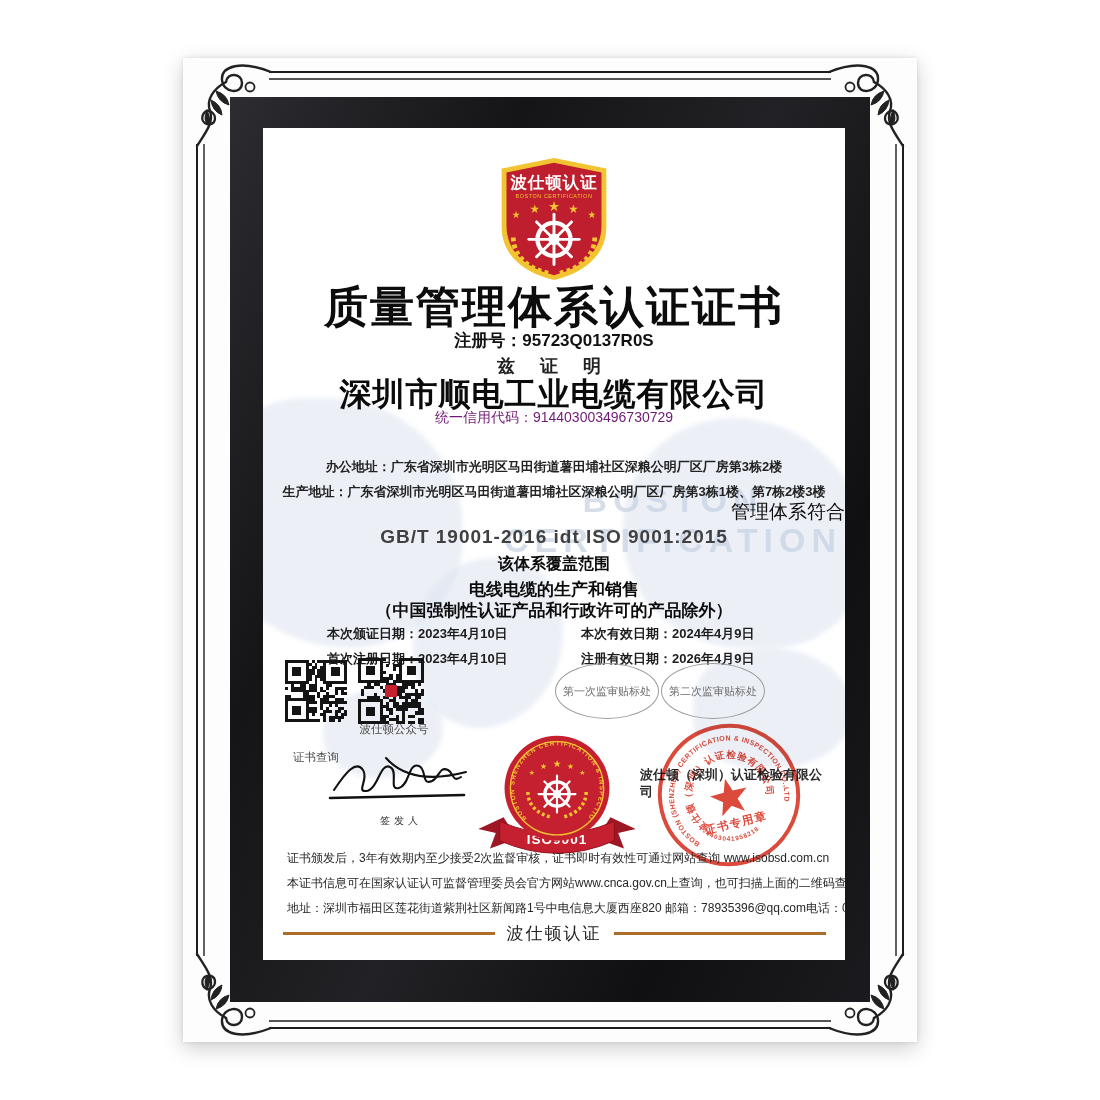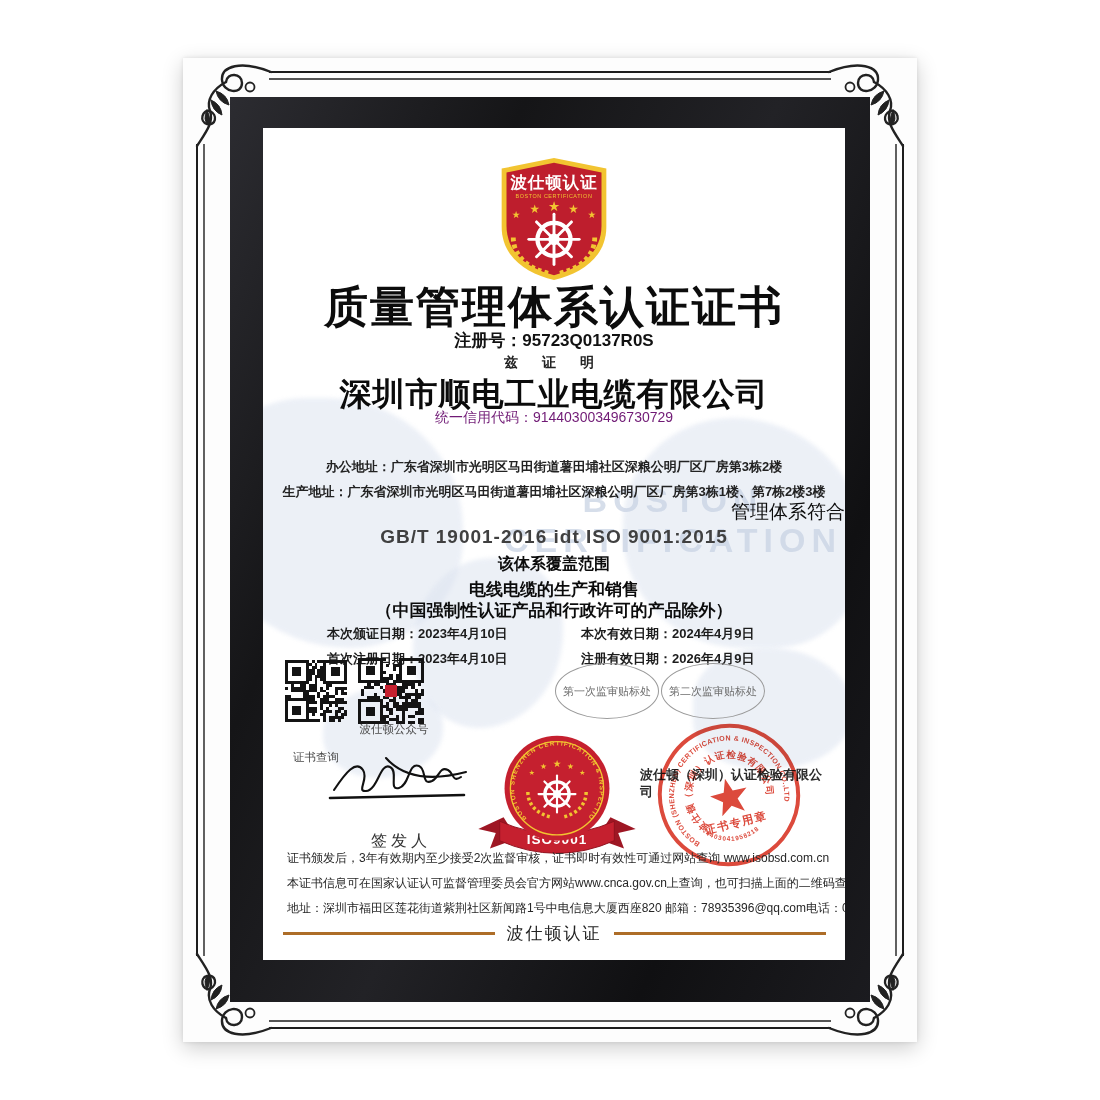--- a/index.html
+++ b/index.html
@@ -31,21 +31,21 @@
   .wm-b5{left:60px;top:560px;width:120px;height:90px;border-radius:55% 45% 60% 50%;}
   .wm-text{
     position:absolute;left:240px;top:352px;width:340px;text-align:center;
     font-weight:bold;color:#c9d3e4;opacity:.75;letter-spacing:6px;line-height:40px;font-size:34px;
   }
   
   .abs{position:absolute;}
   .ctr{left:0;width:582px;text-align:center;}
   .title{top:150px;font-size:44px;font-weight:bold;letter-spacing:2px;color:#0c0c0c;}
   .regno{top:201px;font-size:17px;font-weight:bold;color:#111;}
-  .certify{top:226px;font-size:14px;font-weight:bold;letter-spacing:10px;color:#222;}
+  .certify{top:226px;font-size:18px;font-weight:bold;letter-spacing:10px;color:#222;}
   .company{top:245px;font-size:32px;font-weight:bold;letter-spacing:1px;color:#0b0b0b;}
   .credit{top:281px;font-size:14px;font-weight:normal;color:#701a75;}
   .addr{font-size:13px;font-weight:bold;color:#222;}
   .a1{top:305px;} .a2{top:330px;} .a3{top:355px;}
   .sys{top:371px;font-size:19px;font-weight:normal;color:#0c0c0c;text-align:right;}
   .std{top:398px;font-size:19px;font-weight:bold;letter-spacing:1px;color:#404040;}
   .scopet{top:426px;font-size:16px;font-weight:bold;color:#0c0c0c;}
   .scope{top:450px;font-size:17px;font-weight:bold;color:#0c0c0c;}
   .scopen{top:471px;font-size:17px;font-weight:bold;color:#0c0c0c;}
   .dates{font-size:13px;font-weight:bold;color:#1c1c1c;line-height:25px;white-space:nowrap;}
@@ -54,21 +54,21 @@
   .qr1{left:22px;top:532px;} .qr2{left:95px;top:530px;width:66px;height:66px;}
   .qr-label{top:594px;font-size:11.5px;color:#4a4a4a;text-align:center;}
   .ql1{left:10px;width:86px;margin-top:28px;} .ql2{left:88px;width:86px;}
   .sticker{
     top:535px;width:102px;height:54px;border:1.3px solid #9a9a9a;border-radius:50%;
     display:flex;flex-direction:row;align-items:center;justify-content:center;
     font-size:11px;color:#6e6e6e;line-height:15px;
   }
   .st1{left:292px;} .st2{left:398px;}
   .sig-block{left:58px;top:618px;width:160px;text-align:center;}
-  .sig-label{font-size:16px;color:#333;letter-spacing:4px;margin-top:19px;}
+  .sig-label{font-size:10px;color:#333;letter-spacing:4px;margin-top:2px;}
   .iso-badge{left:209px;top:600px;width:170px;height:136px;}
   .issuer-co{left:377px;top:638px;width:190px;font-size:13px;font-weight:bold;color:#2a2a2a;line-height:17px;}
   .stamp{left:392px;top:593px;width:148px;height:148px;transform:rotate(-14deg);opacity:.92;mix-blend-mode:multiply;}
   .legal{left:24px;width:545px;font-size:12px;color:#262626;white-space:nowrap;}
   .l1{top:722px;} .l2{top:747px;} .l3{top:772px;}
   .footer{top:794px;left:0;width:582px;display:flex;align-items:center;justify-content:center;}
   .footer .rule{flex:0 0 212px;height:2.5px;background:#ad6d28;}
   .footer .ftext{padding:0 12px;font-size:17px;color:#222;letter-spacing:2px;white-space:nowrap;}
   .shield-wrap{left:0;top:28px;width:582px;display:flex;justify-content:center;}
 </style>

